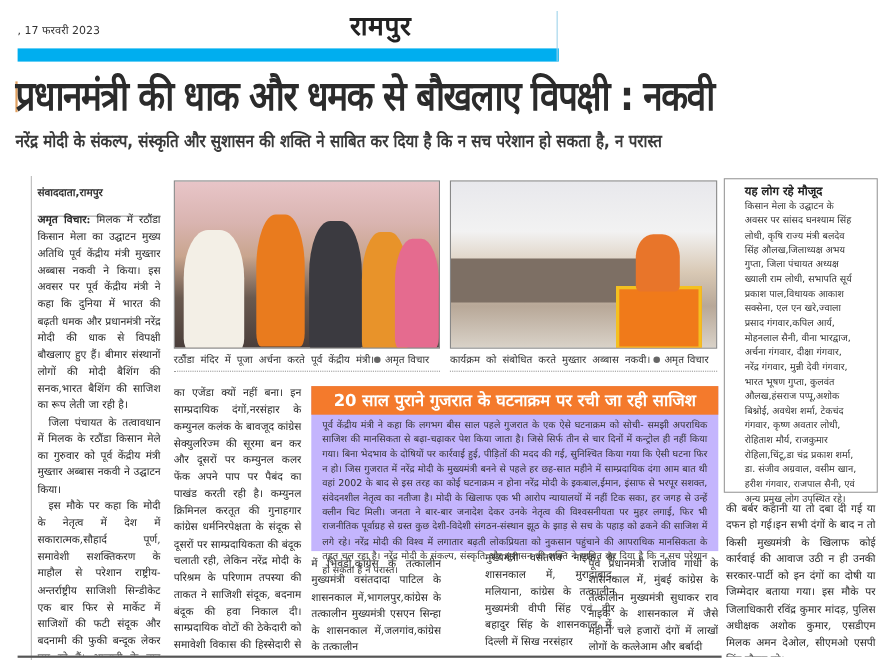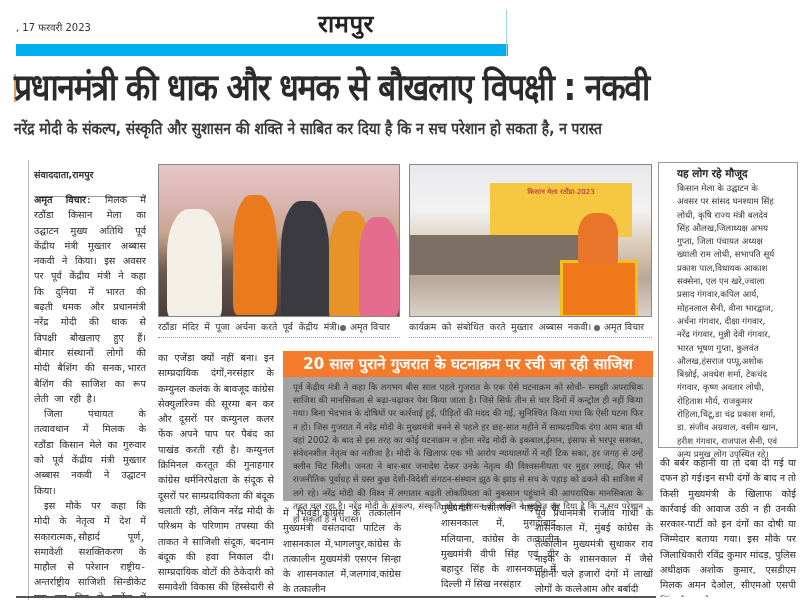--- a/index.html
+++ b/index.html
@@ -24,21 +24,21 @@
 
   .photo { position: absolute; overflow: hidden; border: 1px solid #888; }
   .photo1 { left: 158px; top: 164px; width: 242px; height: 153px; background: linear-gradient(180deg, #e8c5c8 0%, #d9b4b0 25%, #c9a58e 45%, #6a5a50 70%, #4a3e3a 100%); }
   .photo2 { left: 409px; top: 164px; width: 243px; height: 153px; background: linear-gradient(180deg, #e8e8ec 0%, #f2f2f2 30%, #d8c8b4 55%, #b8a898 75%, #d9d2c8 100%); }
   .fig { position: absolute; border-radius: 40% 40% 10% 10%; }
   .caption { position: absolute; font-family: Liberation Mono, monospace; font-size: 9.2px; color: #333; white-space: nowrap; }
   .credit { position: absolute; font-family: "DejaVu Sans", sans-serif; font-size: 9.2px; color: #333; white-space: nowrap; }
   .credit .dot { display: inline-block; width: 6px; height: 6px; border-radius: 50%; background: #666; margin-right: 4px; vertical-align: middle; }
   .dotted { position: absolute; height: 0; border-top: 1px dotted #999; }
 
-  .box { position: absolute; left: 283px; top: 351px; width: 370px; height: 150px; background: #a3a3a3; }
+  .box { position: absolute; left: 283px; top: 351px; width: 370px; height: 150px; background: #c4b5fd; }
   .box-title { height: 26px; background: #f47a2c; color: #fff; font-family: "DejaVu Sans", sans-serif; font-weight: bold; font-size: 15px; line-height: 26px; text-align: center; white-space: nowrap; }
   .box-body { padding: 4px 10px; font-family: "DejaVu Sans", sans-serif; font-size: 8.6px; line-height: 13.2px; color: #333; text-align: justify; }
 
   .sidebox { position: absolute; left: 658px; top: 162px; width: 140px; height: 286px; border: 1px solid #999; padding: 3px 18px; }
   .sidebox-title { font-family: "DejaVu Sans", sans-serif; font-weight: bold; font-size: 10.5px; color: #222; margin-bottom: 2px; }
   .sidebox-body { font-family: "DejaVu Sans", sans-serif; font-size: 8.6px; line-height: 13.3px; color: #333; }
 
   .bottomrule { position: absolute; left: 16px; top: 596px; width: 640px; height: 2px; background: #555; }
 </style>
 </head>
@@ -48,38 +48,35 @@
 <div class="city">रामपुर</div>
 <div class="bluebar-full"></div>
 <div class="rightedge"></div>
 
 <div class="headline-accent"></div>
 <div class="headline">प्रधानमंत्री की धाक और धमक से बौखलाए विपक्षी : नकवी</div>
 <div class="subhead">नरेंद्र मोदी के संकल्प, संस्कृति और सुशासन की शक्ति ने साबित कर दिया है कि न सच परेशान हो सकता है, न परास्त</div>
 
 <div class="byline">संवाददाता,रामपुर</div>
 
-<div class="col" style="left:34px; top:193px; width:112px; height:403px; overflow:hidden;font-family:Liberation Mono, monospace;">
+<div class="col" style="left:34px; top:193px; width:112px; height:403px; overflow:hidden;">
   <p><span class="lead-label">अमृत विचार:</span> <span>मिलक में रठौंडा किसान मेला का उद्घाटन मुख्य अतिथि पूर्व केंद्रीय मंत्री मुख्तार अब्बास नकवी ने किया। इस अवसर पर पूर्व केंद्रीय मंत्री ने कहा कि दुनिया में भारत की बढ़ती धमक और प्रधानमंत्री नरेंद्र मोदी की धाक से विपक्षी बौखलाए हुए हैं। बीमार संस्थानों लोगों की मोदी बैशिंग की सनक,भारत बैशिंग की साजिश का रूप लेती जा रही है।</span></p>
   <p class="ind">जिला पंचायत के तत्वावधान में मिलक के रठौंडा किसान मेले का गुरुवार को पूर्व केंद्रीय मंत्री मुख्तार अब्बास नकवी ने उद्घाटन किया।</p>
   <p class="ind">इस मौके पर कहा कि मोदी के नेतृत्व में देश में सकारात्मक,सौहार्द पूर्ण, समावेशी सशक्तिकरण के माहौल से परेशान राष्ट्रीय-अन्तर्राष्ट्रीय साजिशी सिन्डीकेट एक बार फिर से मार्केट में साजिशों की फटी संदूक और बदनामी की फुकी बन्दूक लेकर घूम रहे हैं। आजादी के बाद कांग्रेस शासित राज्यों में महीनों चले हजारों साम्प्रदायिक दंगों और उनमें लाखों लोगों की बर्बादी की बर्बर हकीकत किसी देशी-विदेशी मीडिया ट्रायल</p>
 </div>
 <div class="vrule" style="left:28px; top:160px; height:440px;"></div>
 
 <div class="photo photo1">
   <div class="fig" style="left:8px; top:44px; width:55px; height:110px; background:#f3efe6;"></div>
   <div class="fig" style="left:74px; top:30px; width:44px; height:120px; background:#e97b1e;"></div>
   <div class="fig" style="left:122px; top:36px; width:48px; height:120px; background:#3b3a40;"></div>
   <div class="fig" style="left:170px; top:46px; width:42px; height:110px; background:#e8932a;"></div>
   <div class="fig" style="left:200px; top:52px; width:40px; height:100px; background:#e56b8f;"></div>
 </div>
 <div class="photo photo2">
-  <div style="position:absolute; left:80px; top:18px; width:142px; height:54px; background:#f6c842; font-family:'DejaVu Sans',sans-serif; font-size:7px; color:#a0203a; text-align:center; padding-top:4px;">
-    <span>किसान मेला रठौंडा-2023</span>
-  </div>
   <div style="position:absolute; left:0; top:70px; width:180px; height:40px; background:#7d6f64;"></div>
   <div style="position:absolute; left:150px; top:95px; width:78px; height:58px; background:#f07a1a; border:3px solid #f4c020;"></div>
   <div class="fig" style="left:168px; top:48px; width:40px; height:52px; background:#e8752a;"></div>
 </div>
 
 <div class="caption" style="left:158px; top:320px;">रठौंडा मंदिर में पूजा अर्चना करते पूर्व केंद्रीय मंत्री।</div>
 <div class="credit" style="left:340px; top:320px;"><span class="dot"></span><span>अमृत विचार</span></div>
 <div class="caption" style="left:409px; top:320px;">कार्यक्रम को संबोधित करते मुख्तार अब्बास नकवी।</div>
 <div class="credit" style="left:594px; top:320px;"><span class="dot"></span><span>अमृत विचार</span></div>
 <div class="dotted" style="left:158px; top:337px; width:242px;"></div>

